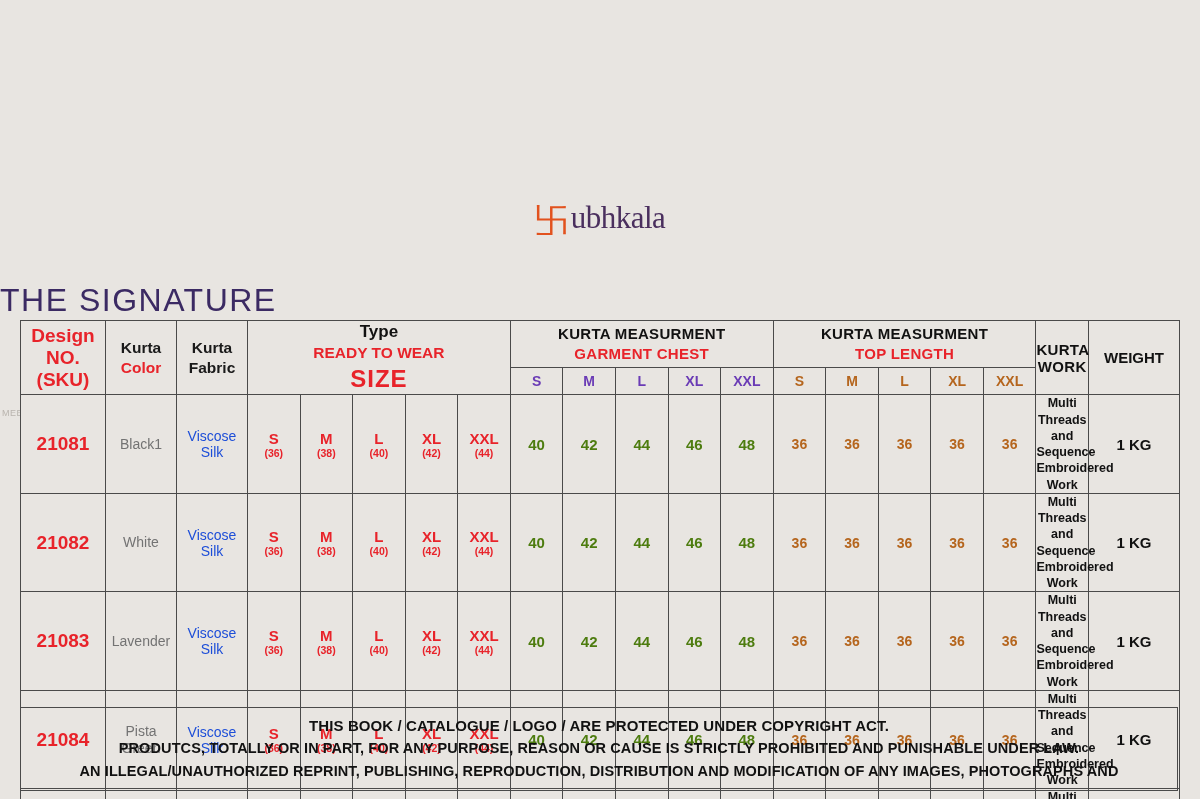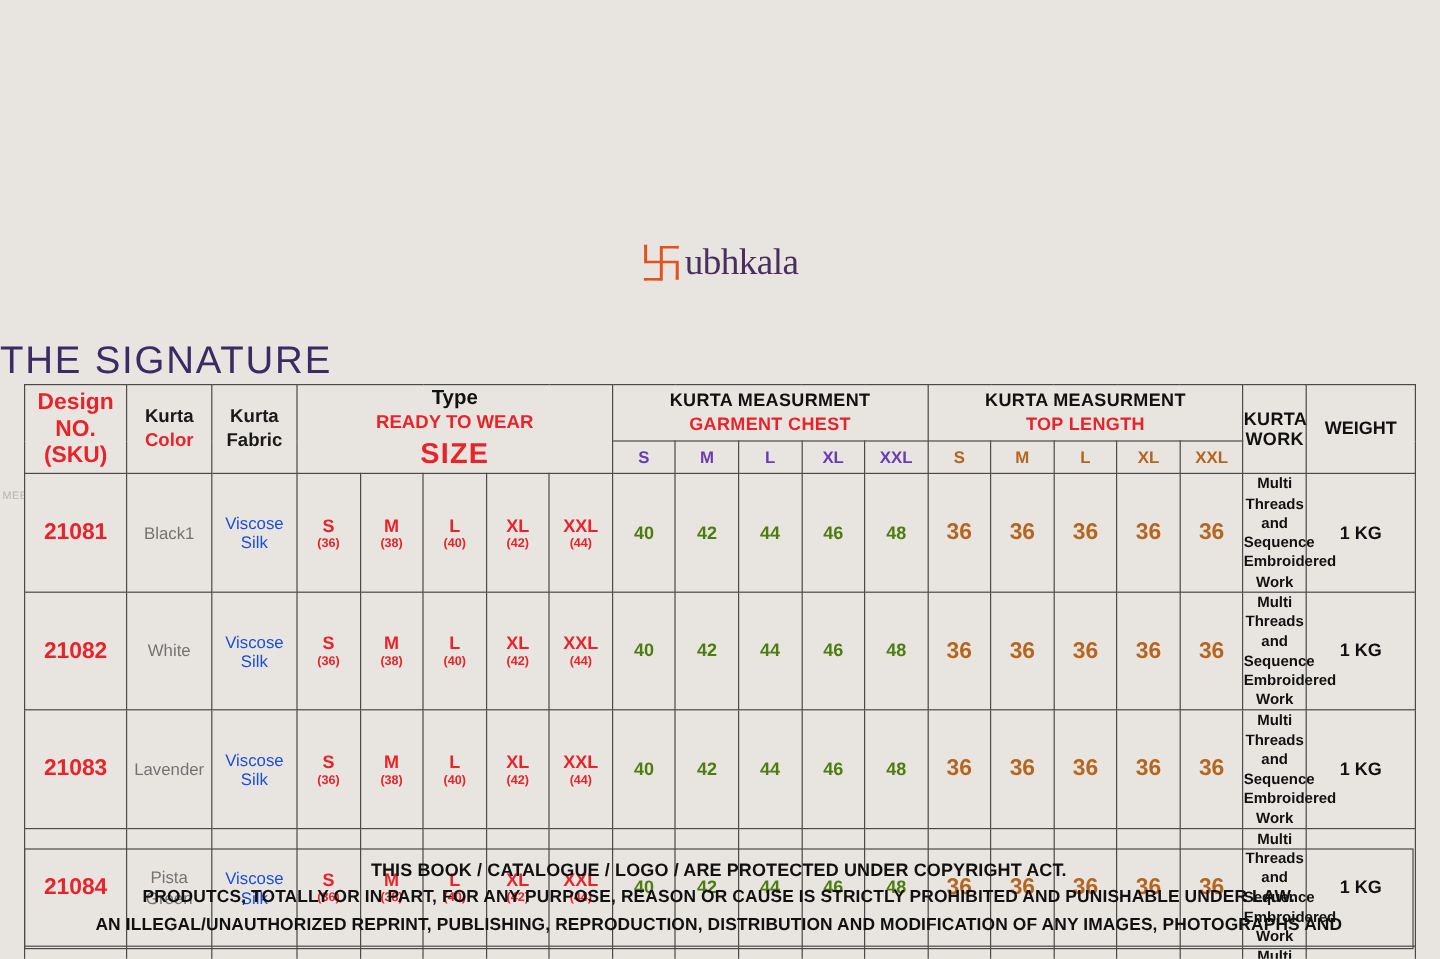--- a/index.html
+++ b/index.html
@@ -163,21 +163,21 @@
   }
   .c-size .sz { font-size: 15px; display: block; }
   .c-size .num { font-size: 10.5px; display: block; }
   .c-chest {
     color: #4d7c0f;
     font-size: 15px;
     font-weight: bold;
   }
   .c-top {
     color: #b5651d;
-    font-size: 19px;
+    font-size: 14px;
     font-weight: bold;
   }
   .c-work {
     font-size: 12.5px;
     font-weight: bold;
     color: #111;
     line-height: 1.3;
     padding: 3px 4px;
   }
   .c-weight {

